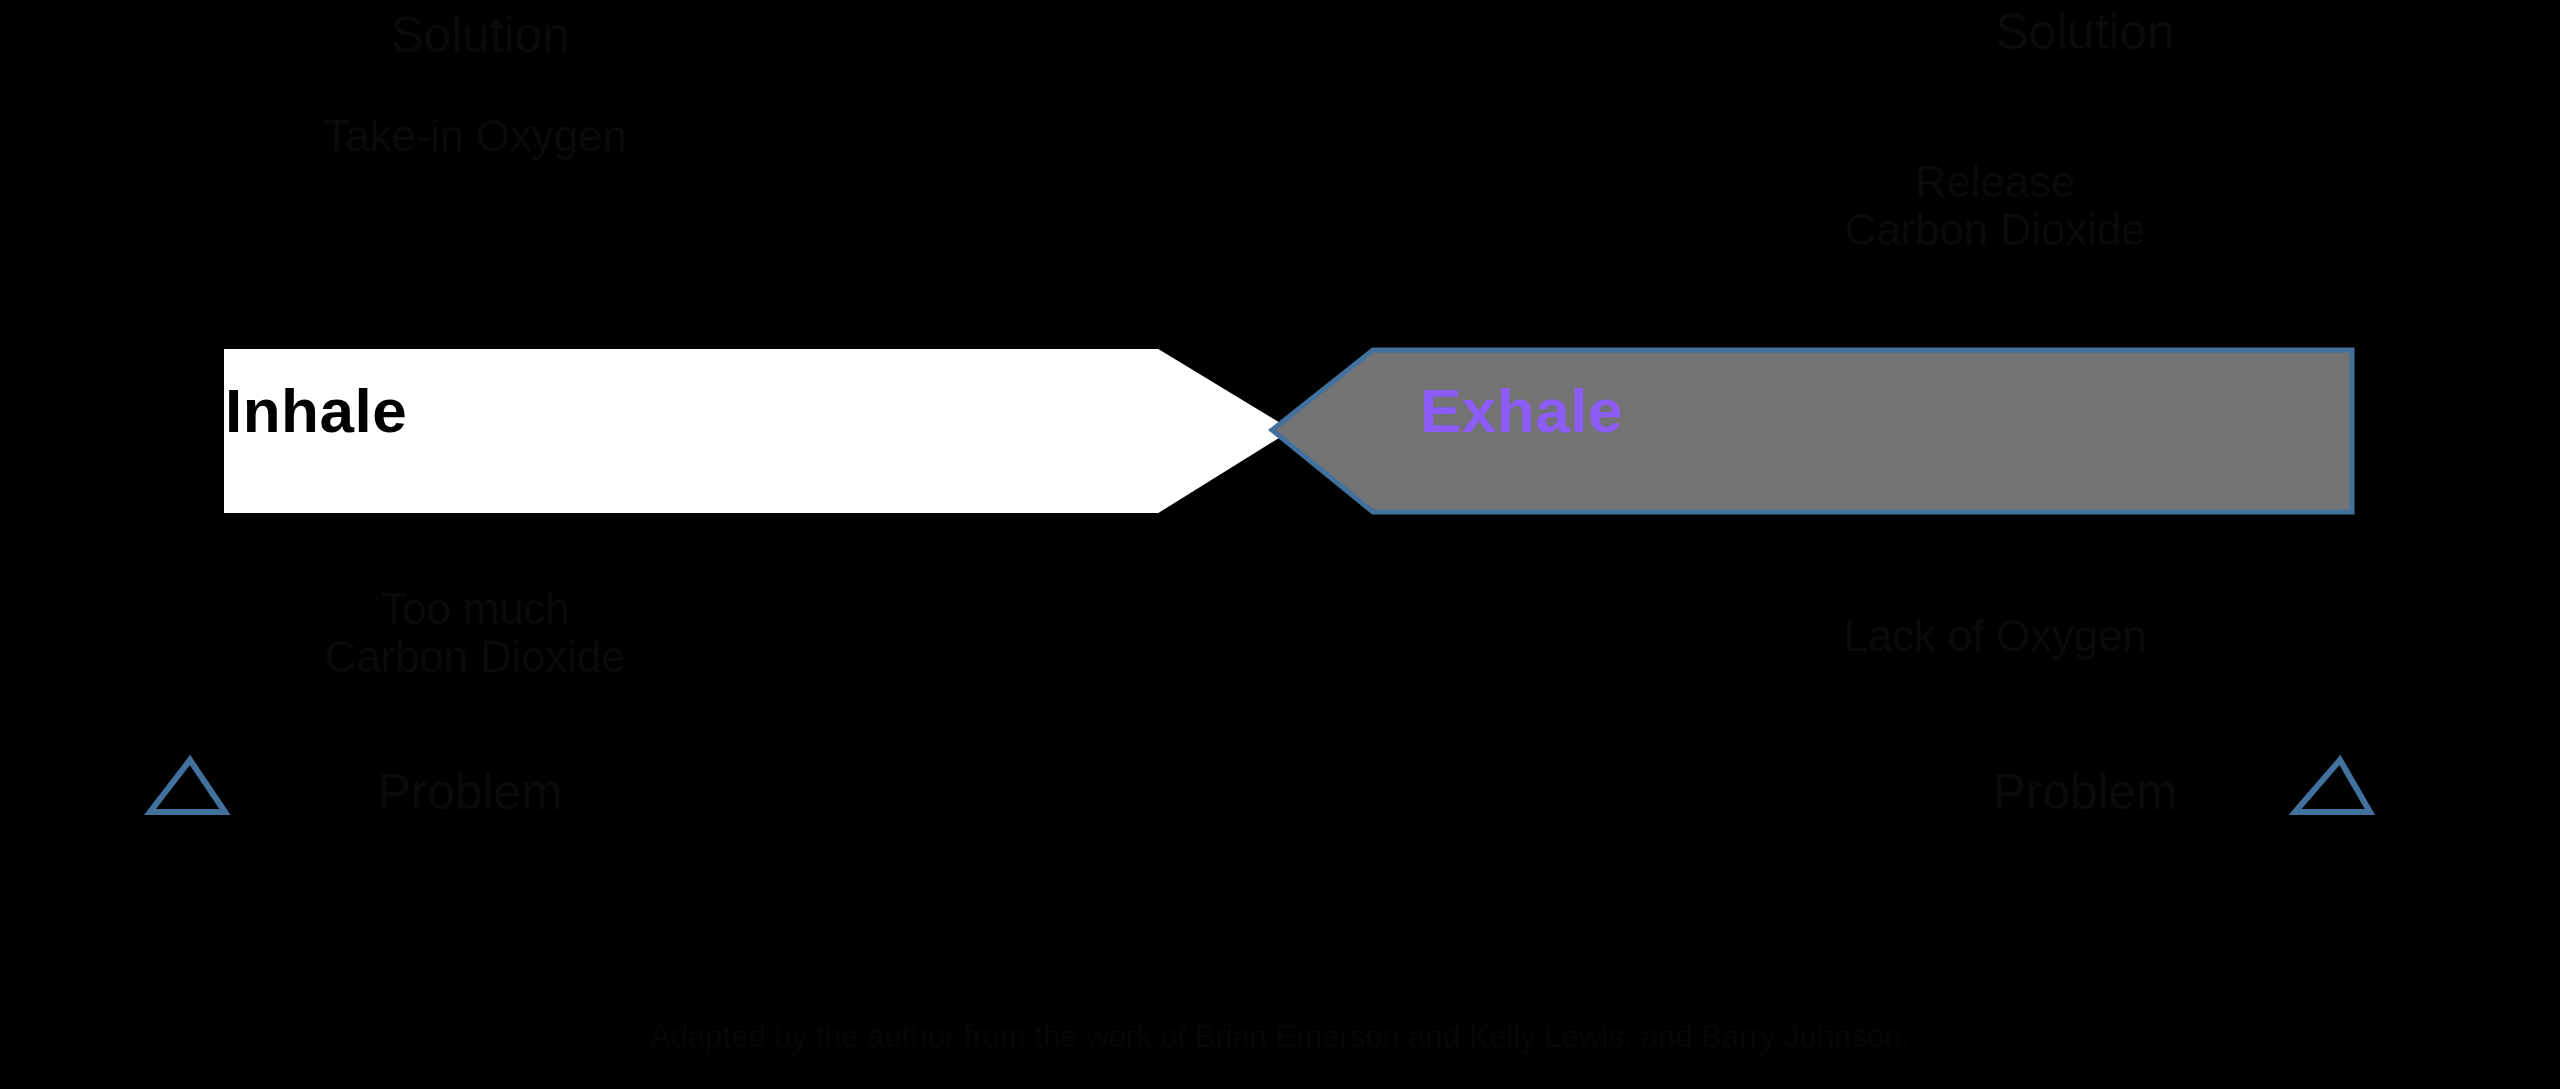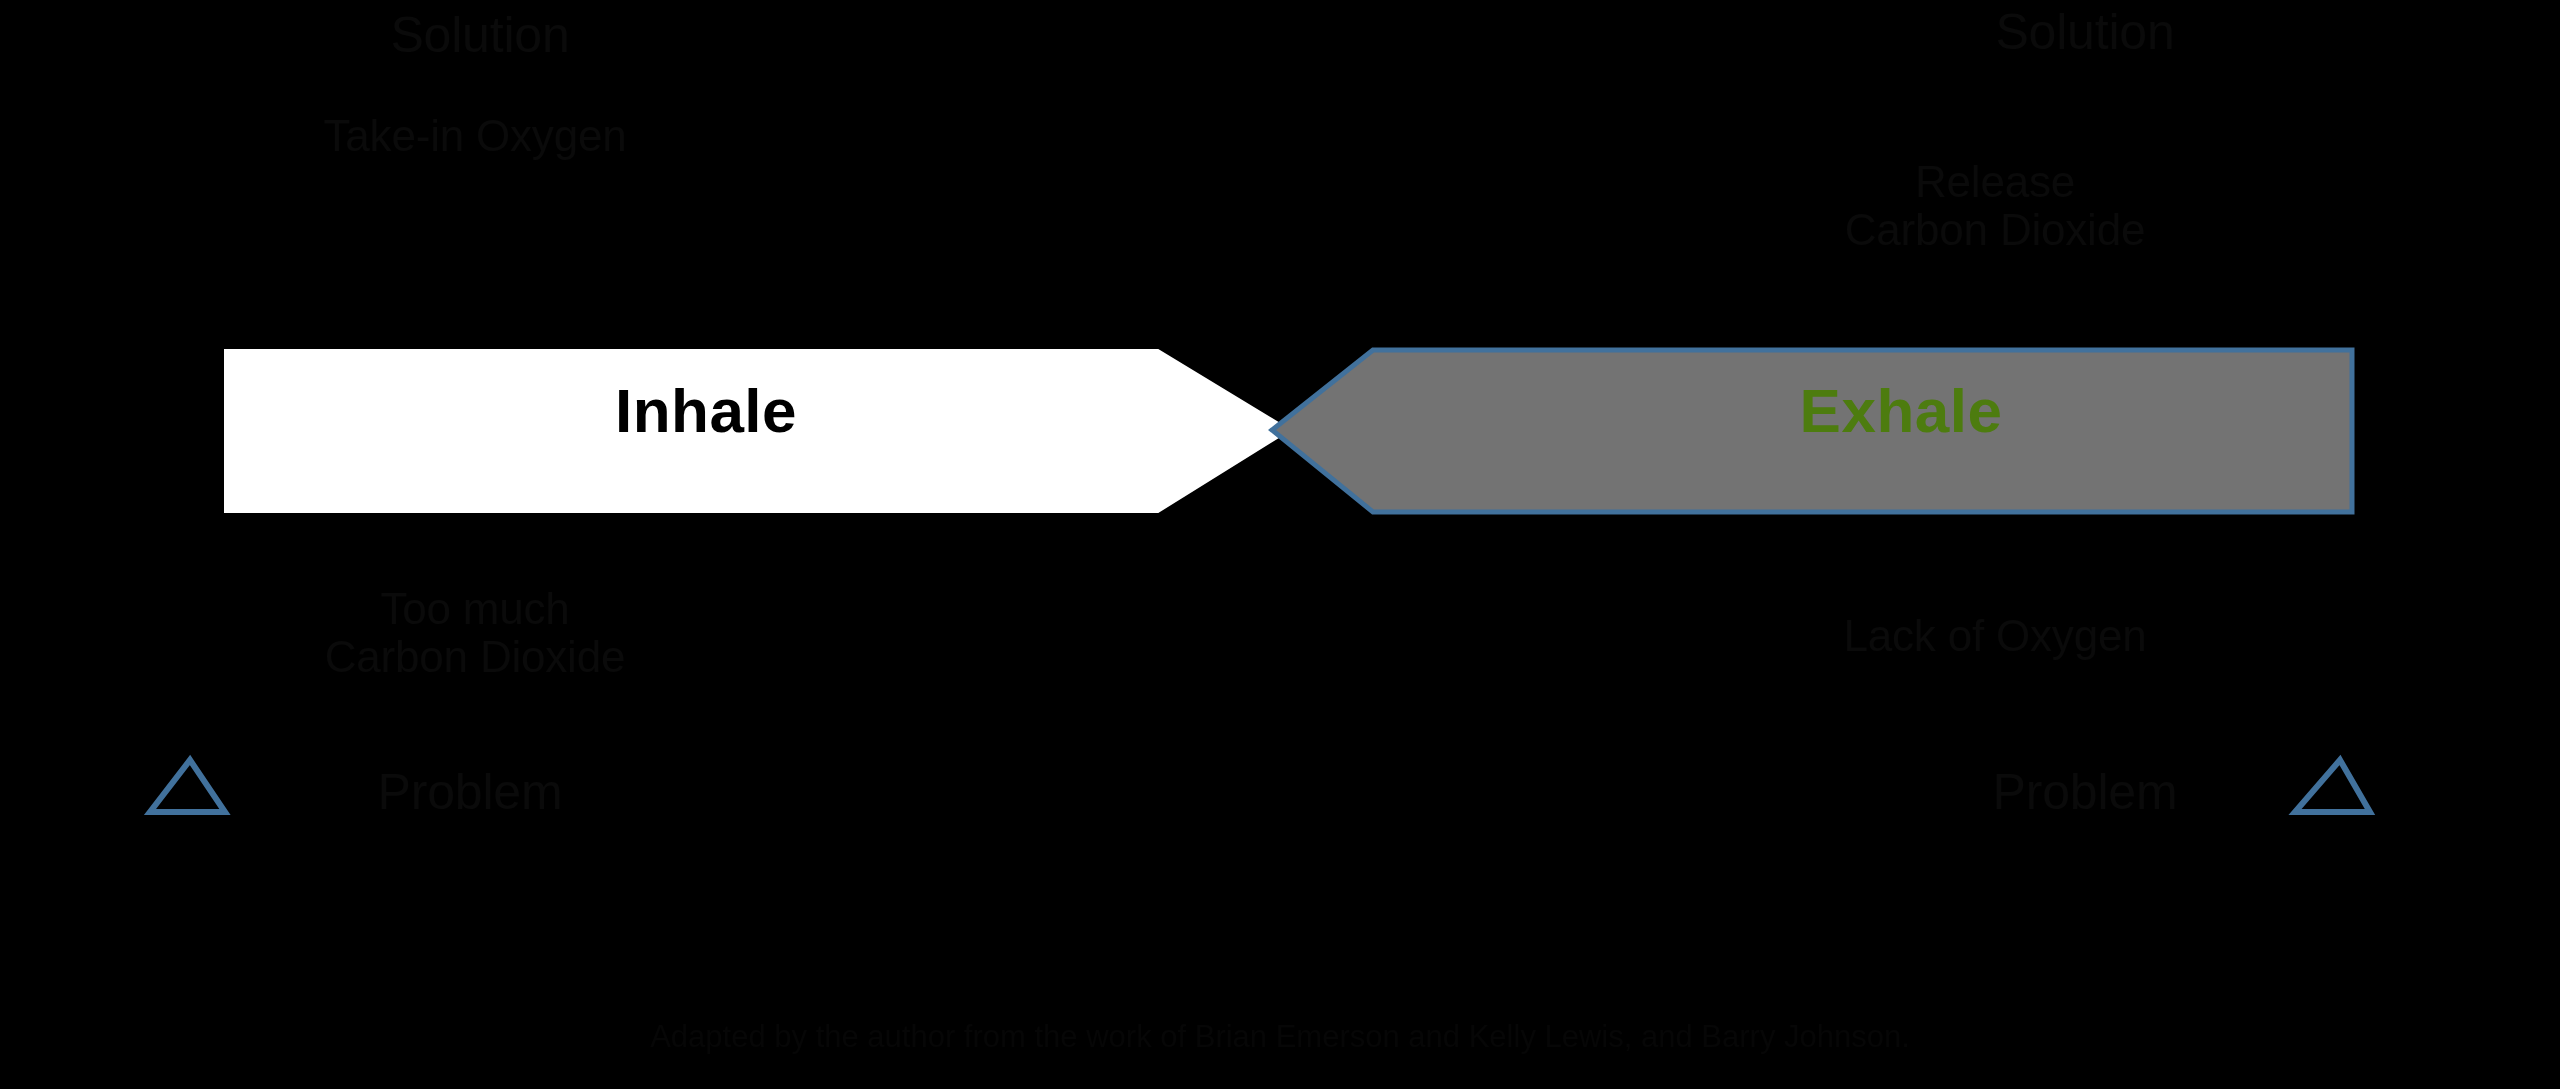--- a/index.html
+++ b/index.html
@@ -77,35 +77,33 @@
 
   #source-note     { left: 480px;  top: 1019px; width: 1600px; }
 
   
   .chev-text {
     position: absolute;
     font-family: "Liberation Sans", sans-serif;
     font-weight: bold;
     font-size: 62px;
     letter-spacing: 0.5px;
-    text-align: center;
     line-height: 1;
-    padding-left: 26px;
   }
   #inhale-text {
     left: 225px;
     top: 380px;
     width: 910px;
     color: #000000;
   }
   #exhale-text {
     left: 1420px;
     top: 380px;
     width: 910px;
-    color: #4d7c0f;
+    color: #8b5cf6;
   }
 </style>
 </head>
 <body>
 
 <div id="stage">
 
   <svg id="loop-svg" viewBox="0 0 2560 1089" xmlns="http://www.w3.org/2000/svg">
 
     <path d="M 198 38

